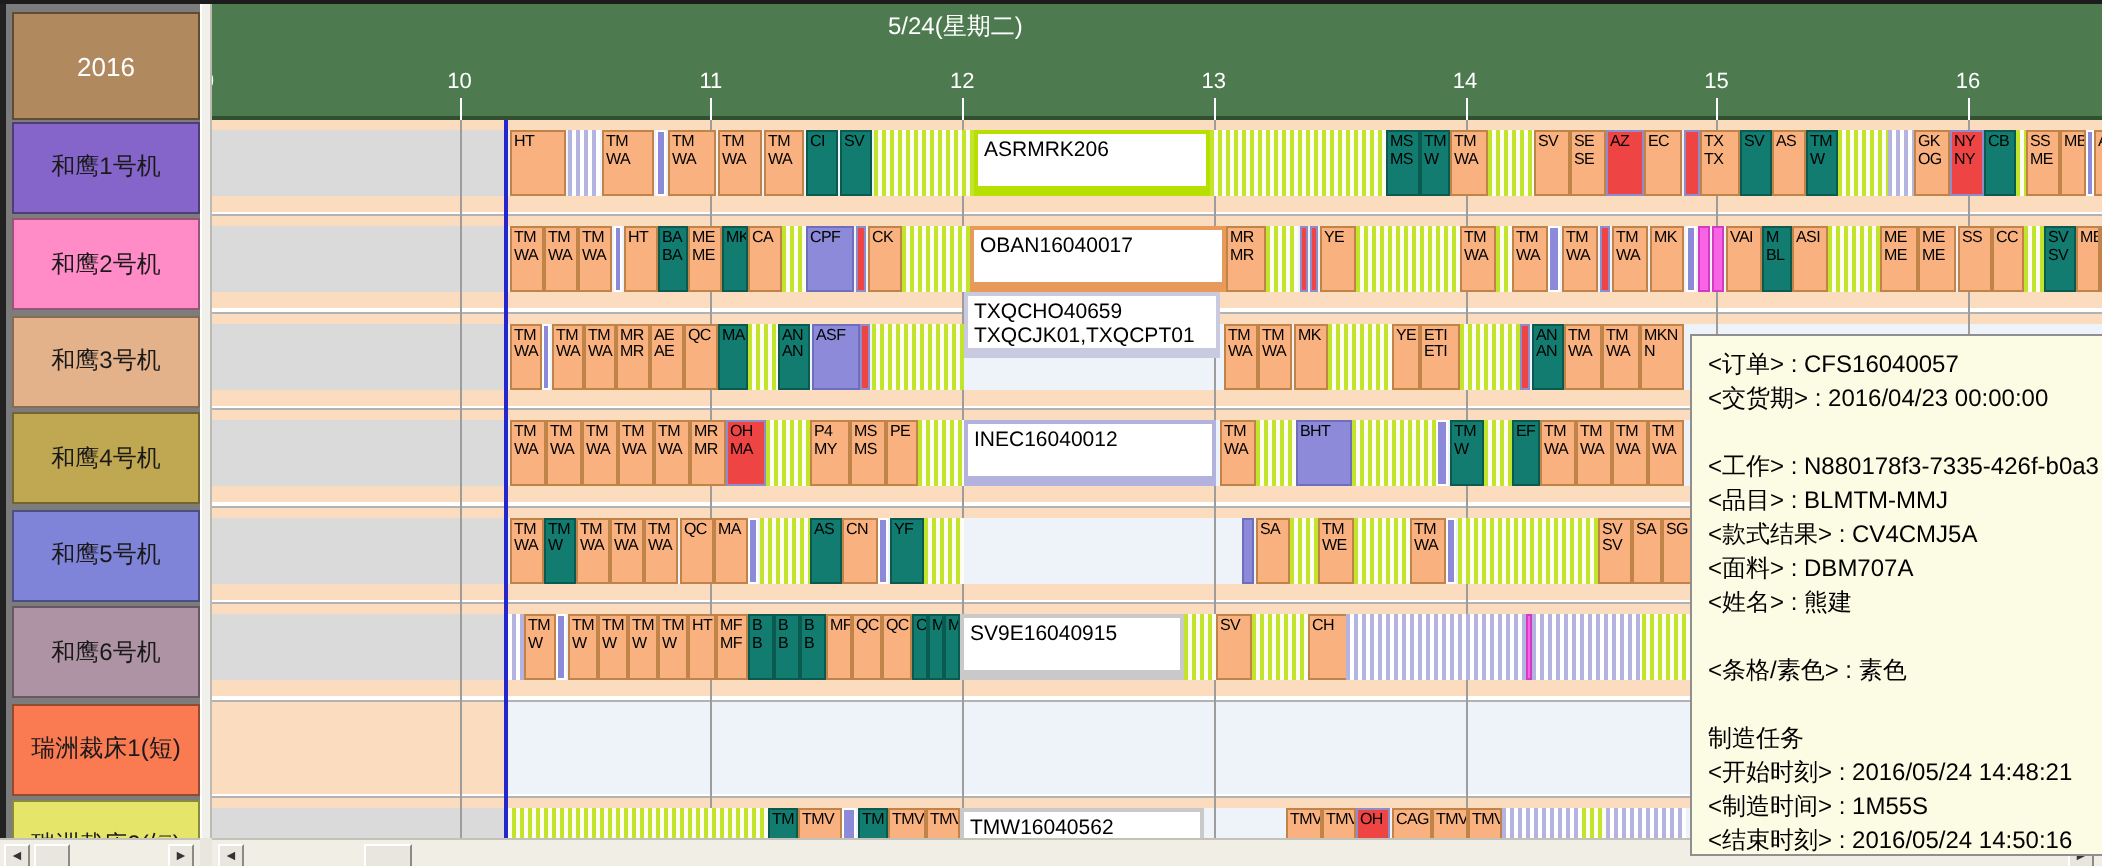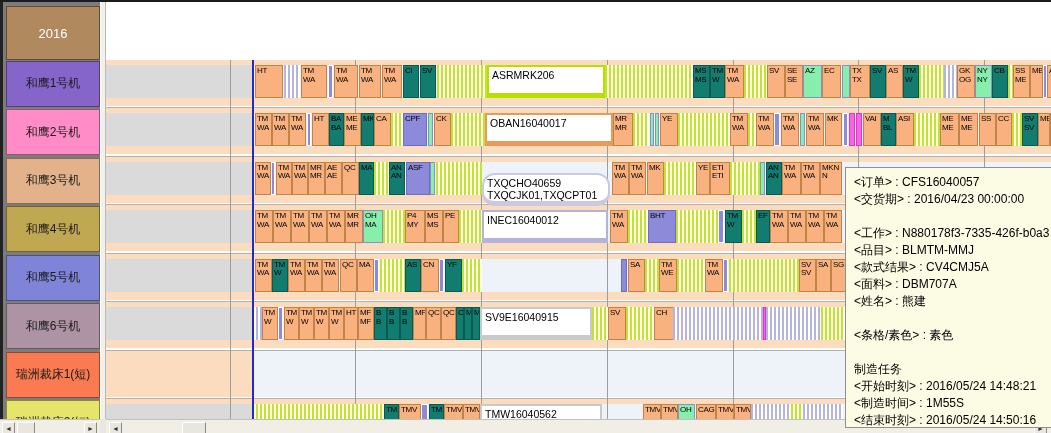--- a/index.html
+++ b/index.html
@@ -31,21 +31,21 @@
   .band-past{position:absolute;background:#dadada;}
   .band-future{position:absolute;background:#eef2f9;}
   .row-sep{position:absolute;background:#b2b2b2;height:1px;}
   .grid-v{position:absolute;top:58px;width:1px;height:359px;background:#9d9d9d;z-index:1;}
   .now-line{position:absolute;width:2px;background:#2626cd;z-index:3;}
   
   .blk{position:absolute;z-index:2;overflow:hidden;color:#000;font-size:8px;line-height:8.5px;
     letter-spacing:-0.3px;padding:1px 0 0 1px;white-space:pre;cursor:default;}
   .blk.o{background:#f8b17f;border:1px solid #c08448;}
   .blk.t{background:#117c6f;border:1px solid #0b5a50;}
-  .blk.l{background:#86efac;border:1px solid #8f8dc9;}
+  .blk.l{background:#ef4444;border:1px solid #8f8dc9;}
   .blk.p{background:#8c8ad9;border:1px solid #6f6dbd;}
   .blk.b{background:#8c8ad9;border:1px solid #ffffff;}
   .blk.m{background:#f964e6;border:1px solid #d13cc0;}
   .blk.g{background:repeating-linear-gradient(90deg,#c3e42c 0,#c3e42c 2px,#fdfdf2 2px,#fdfdf2 4px);}
   .blk.v{background:repeating-linear-gradient(90deg,#b5b3df 0,#b5b3df 2px,#ffffff 2px,#ffffff 4px);}
   .blk.w{background:#ffffff;font-size:10.5px;line-height:12px;letter-spacing:0;padding:2px 0 0 3px;}
   
   .tooltip{position:absolute;left:845px;top:165px;width:230px;height:261px;background:#fcfbe3;
     border:1px solid #8f8f8f;padding:6px 0 0 8px;font-size:12px;line-height:17px;color:#000;
     z-index:30;overflow:hidden;white-space:nowrap;}
@@ -55,20 +55,41 @@
   .sb-btn,.sb-thumb{position:absolute;top:2px;height:12px;background:#e8e6df;
     border:1px solid;border-color:#ffffff #8c8a84 #8c8a84 #ffffff;}
   .sb-btn{width:13px;font-size:7px;line-height:11px;text-align:center;color:#333;padding:0;}
   .corner{position:absolute;top:417px;height:16px;background:#e8e6df;z-index:19;}
 </style>
 </head>
 <body>
 
 <div class="stage">
 
+  <div class="tl-header">
+    <div class="date-label">5/24(星期二)</div>
+    <div id="hours-host">
+        <div class="hour-label" style="left: -2px;">9</div>
+        <div class="hour-tick" style="left: -2px;"></div>
+        <div class="hour-label" style="left: 123.71px;">10</div>
+        <div class="hour-tick" style="left: 123.71px;"></div>
+        <div class="hour-label" style="left: 249.42px;">11</div>
+        <div class="hour-tick" style="left: 249.42px;"></div>
+        <div class="hour-label" style="left: 375.13px;">12</div>
+        <div class="hour-tick" style="left: 375.13px;"></div>
+        <div class="hour-label" style="left: 500.84px;">13</div>
+        <div class="hour-tick" style="left: 500.84px;"></div>
+        <div class="hour-label" style="left: 626.55px;">14</div>
+        <div class="hour-tick" style="left: 626.55px;"></div>
+        <div class="hour-label" style="left: 752.26px;">15</div>
+        <div class="hour-tick" style="left: 752.26px;"></div>
+        <div class="hour-label" style="left: 877.97px;">16</div>
+        <div class="hour-tick" style="left: 877.97px;"></div>
+      </div>
+  </div>
 
   <div class="rows-layer" id="rows-host">
       <div class="grid-v" style="left: 123.71px;"></div>
       <div class="grid-v" style="left: 249.42px;"></div>
       <div class="grid-v" style="left: 375.13px;"></div>
       <div class="grid-v" style="left: 500.84px;"></div>
       <div class="grid-v" style="left: 626.55px;"></div>
       <div class="grid-v" style="left: 752.26px;"></div>
       <div class="grid-v" style="left: 877.97px;"></div>
       <div class="strip" style="left: 0px; top: 58px; width: 945px; height: 5px;"></div>
@@ -204,21 +225,21 @@
       <div class="blk o" style="left: 219px; top: 159.86px; width: 17px; height: 33px;">AE
 AE</div>
       <div class="blk o" style="left: 236px; top: 159.86px; width: 17px; height: 33px;">QC</div>
       <div class="blk t" style="left: 253px; top: 159.86px; width: 15px; height: 33px;">MA</div>
       <div class="blk g" style="left: 268px; top: 159.86px; width: 15px; height: 33px;"></div>
       <div class="blk t" style="left: 283px; top: 159.86px; width: 16px; height: 33px;">AN
 AN</div>
       <div class="blk p" style="left: 300px; top: 159.86px; width: 24px; height: 33px;">ASF</div>
       <div class="blk l" style="left: 324px; top: 159.86px; width: 5px; height: 33px;"></div>
       <div class="blk g" style="left: 330px; top: 159.86px; width: 46px; height: 33px;"></div>
-      <div class="blk w" style="left: 376px; top: 171px; width: 128px; height: 33px; border-width: 2px 2px 5px; border-style: solid; border-color: rgb(201, 201, 224); border-image: initial; border-radius: 13px;">TXQCHO40659
+      <div class="blk w" style="left: 376px; top: 144px; width: 128px; height: 33px; border-width: 2px 2px 5px; border-style: solid; border-color: rgb(201, 201, 224); border-image: initial;">TXQCHO40659
 TXQCJK01,TXQCPT01</div>
       <div class="blk o" style="left: 506px; top: 159.86px; width: 17px; height: 33px;">TM
 WA</div>
       <div class="blk o" style="left: 523px; top: 159.86px; width: 17px; height: 33px;">TM
 WA</div>
       <div class="blk o" style="left: 541px; top: 159.86px; width: 17px; height: 33px;">MK</div>
       <div class="blk g" style="left: 558px; top: 159.86px; width: 32px; height: 33px;"></div>
       <div class="blk o" style="left: 590px; top: 159.86px; width: 14px; height: 33px;">YE</div>
       <div class="blk o" style="left: 604px; top: 159.86px; width: 20px; height: 33px;">ETI
 ETI</div>

